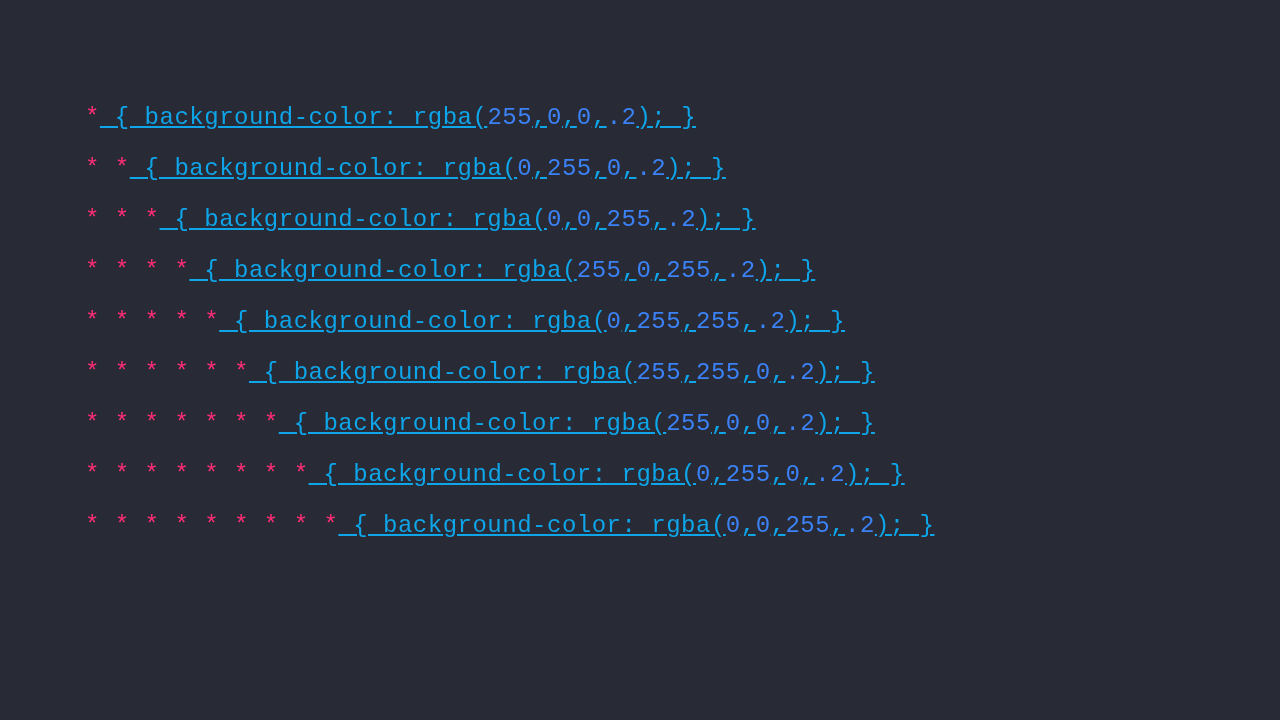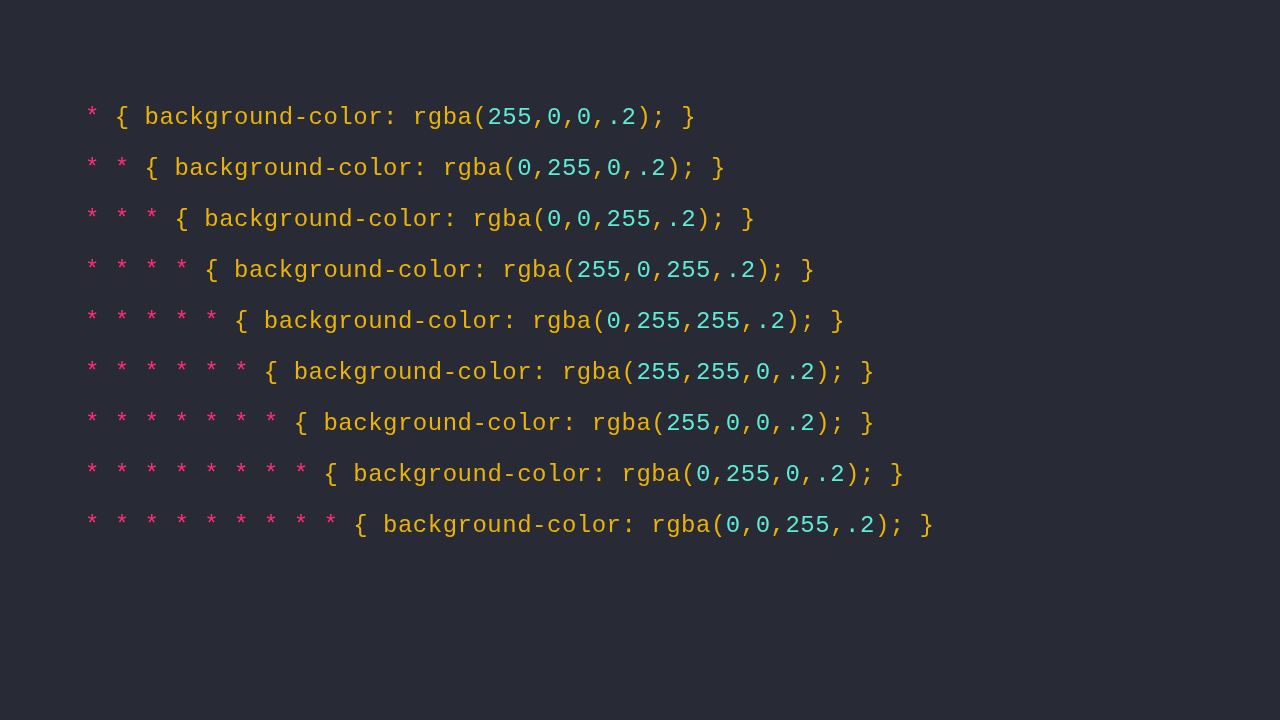--- a/index.html
+++ b/index.html
@@ -11,19 +11,19 @@
       color: #e8e6e3;
       padding: 100px 85px 0 85px;
     }
     .code-block { white-space: pre; }
     .line {
       line-height: 1.5;
       margin-bottom: 15px;
       letter-spacing: 0.5px;
     }
     .tok-selector { color: #ff2d75; }
-    .tok-default  { color: #eab308; }
-    .tok-number   { color: #5eead4; text-align: center; }
+    .tok-default  { color: #0ea5e9; text-decoration: underline; }
+    .tok-number   { color: #3b82f6; text-align: center; }
   </style>
 </head>
 <body>
 
 <div class="code-block" id="code-root"><div class="line"><span class="tok-selector">*</span><span class="tok-default"> { background-color: rgba(</span><span class="tok-number">255</span><span class="tok-default">,</span><span class="tok-number">0</span><span class="tok-default">,</span><span class="tok-number">0</span><span class="tok-default">,</span><span class="tok-number">.2</span><span class="tok-default">); }</span></div><div class="line"><span class="tok-selector">* *</span><span class="tok-default"> { background-color: rgba(</span><span class="tok-number">0</span><span class="tok-default">,</span><span class="tok-number">255</span><span class="tok-default">,</span><span class="tok-number">0</span><span class="tok-default">,</span><span class="tok-number">.2</span><span class="tok-default">); }</span></div><div class="line"><span class="tok-selector">* * *</span><span class="tok-default"> { background-color: rgba(</span><span class="tok-number">0</span><span class="tok-default">,</span><span class="tok-number">0</span><span class="tok-default">,</span><span class="tok-number">255</span><span class="tok-default">,</span><span class="tok-number">.2</span><span class="tok-default">); }</span></div><div class="line"><span class="tok-selector">* * * *</span><span class="tok-default"> { background-color: rgba(</span><span class="tok-number">255</span><span class="tok-default">,</span><span class="tok-number">0</span><span class="tok-default">,</span><span class="tok-number">255</span><span class="tok-default">,</span><span class="tok-number">.2</span><span class="tok-default">); }</span></div><div class="line"><span class="tok-selector">* * * * *</span><span class="tok-default"> { background-color: rgba(</span><span class="tok-number">0</span><span class="tok-default">,</span><span class="tok-number">255</span><span class="tok-default">,</span><span class="tok-number">255</span><span class="tok-default">,</span><span class="tok-number">.2</span><span class="tok-default">); }</span></div><div class="line"><span class="tok-selector">* * * * * *</span><span class="tok-default"> { background-color: rgba(</span><span class="tok-number">255</span><span class="tok-default">,</span><span class="tok-number">255</span><span class="tok-default">,</span><span class="tok-number">0</span><span class="tok-default">,</span><span class="tok-number">.2</span><span class="tok-default">); }</span></div><div class="line"><span class="tok-selector">* * * * * * *</span><span class="tok-default"> { background-color: rgba(</span><span class="tok-number">255</span><span class="tok-default">,</span><span class="tok-number">0</span><span class="tok-default">,</span><span class="tok-number">0</span><span class="tok-default">,</span><span class="tok-number">.2</span><span class="tok-default">); }</span></div><div class="line"><span class="tok-selector">* * * * * * * *</span><span class="tok-default"> { background-color: rgba(</span><span class="tok-number">0</span><span class="tok-default">,</span><span class="tok-number">255</span><span class="tok-default">,</span><span class="tok-number">0</span><span class="tok-default">,</span><span class="tok-number">.2</span><span class="tok-default">); }</span></div><div class="line"><span class="tok-selector">* * * * * * * * *</span><span class="tok-default"> { background-color: rgba(</span><span class="tok-number">0</span><span class="tok-default">,</span><span class="tok-number">0</span><span class="tok-default">,</span><span class="tok-number">255</span><span class="tok-default">,</span><span class="tok-number">.2</span><span class="tok-default">); }</span></div></div>
 
 </body></html>

